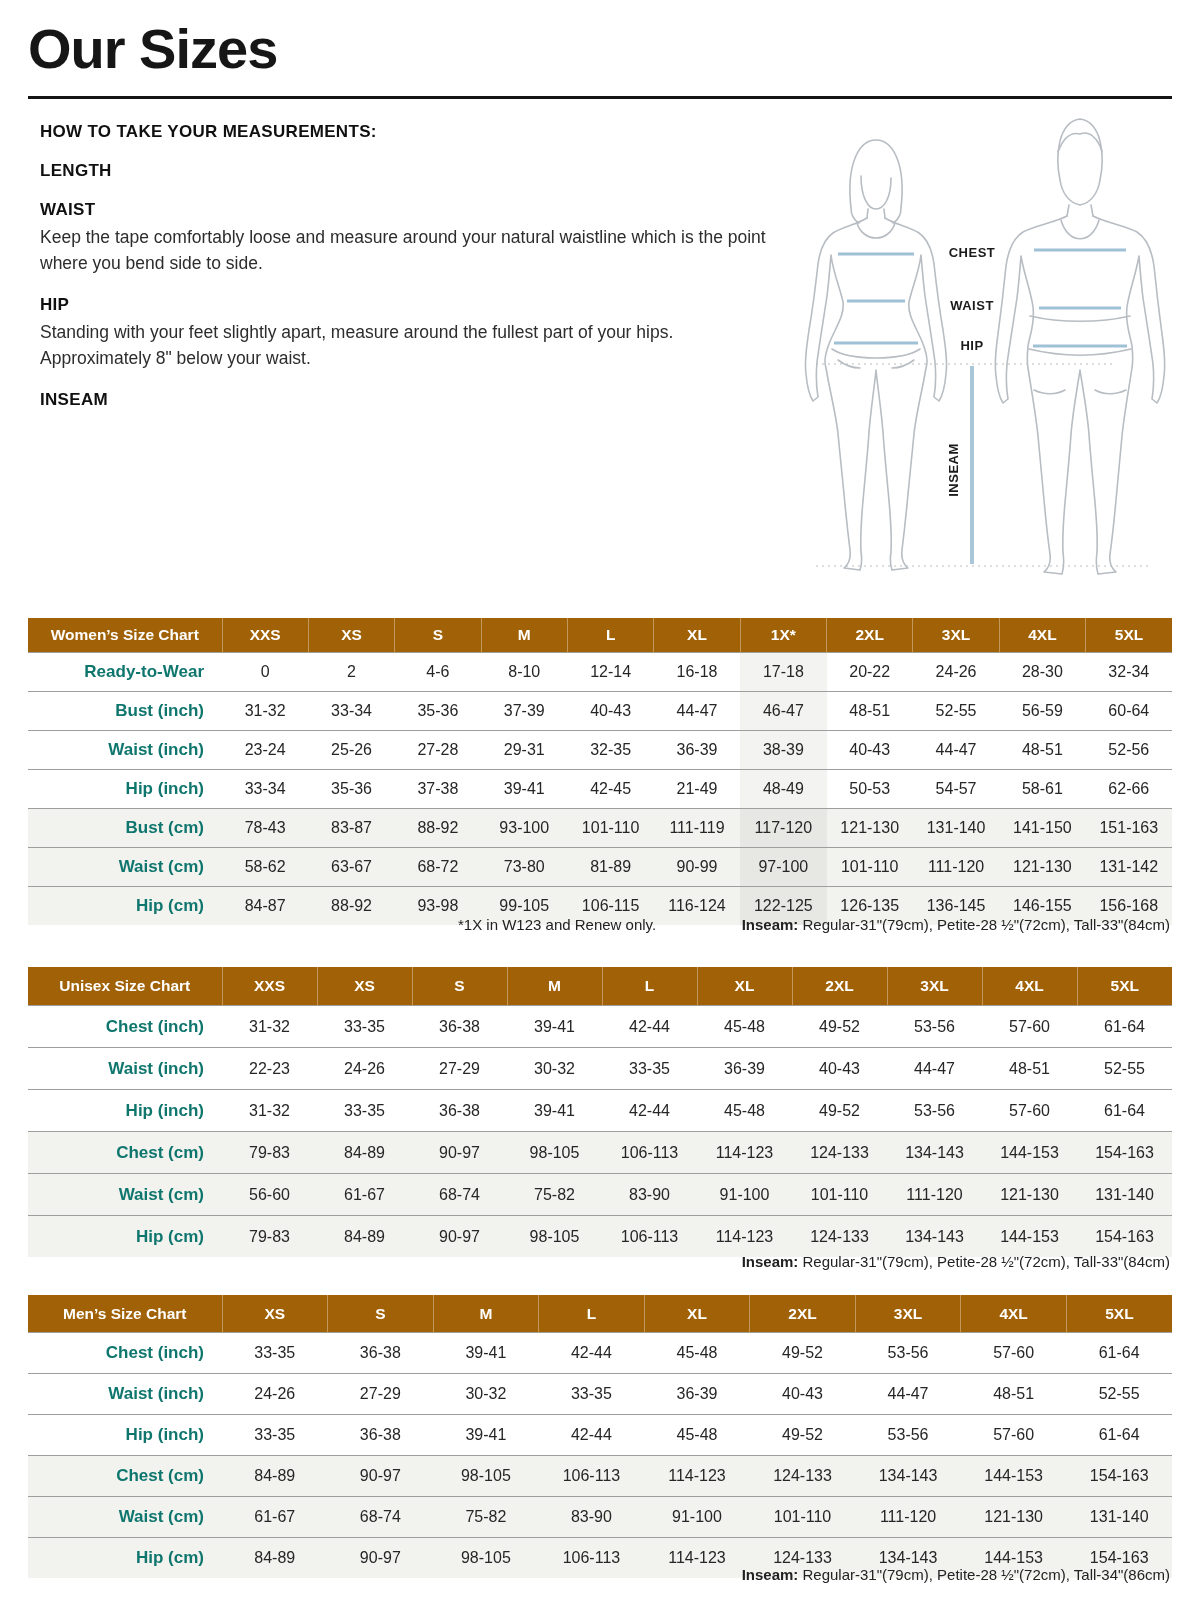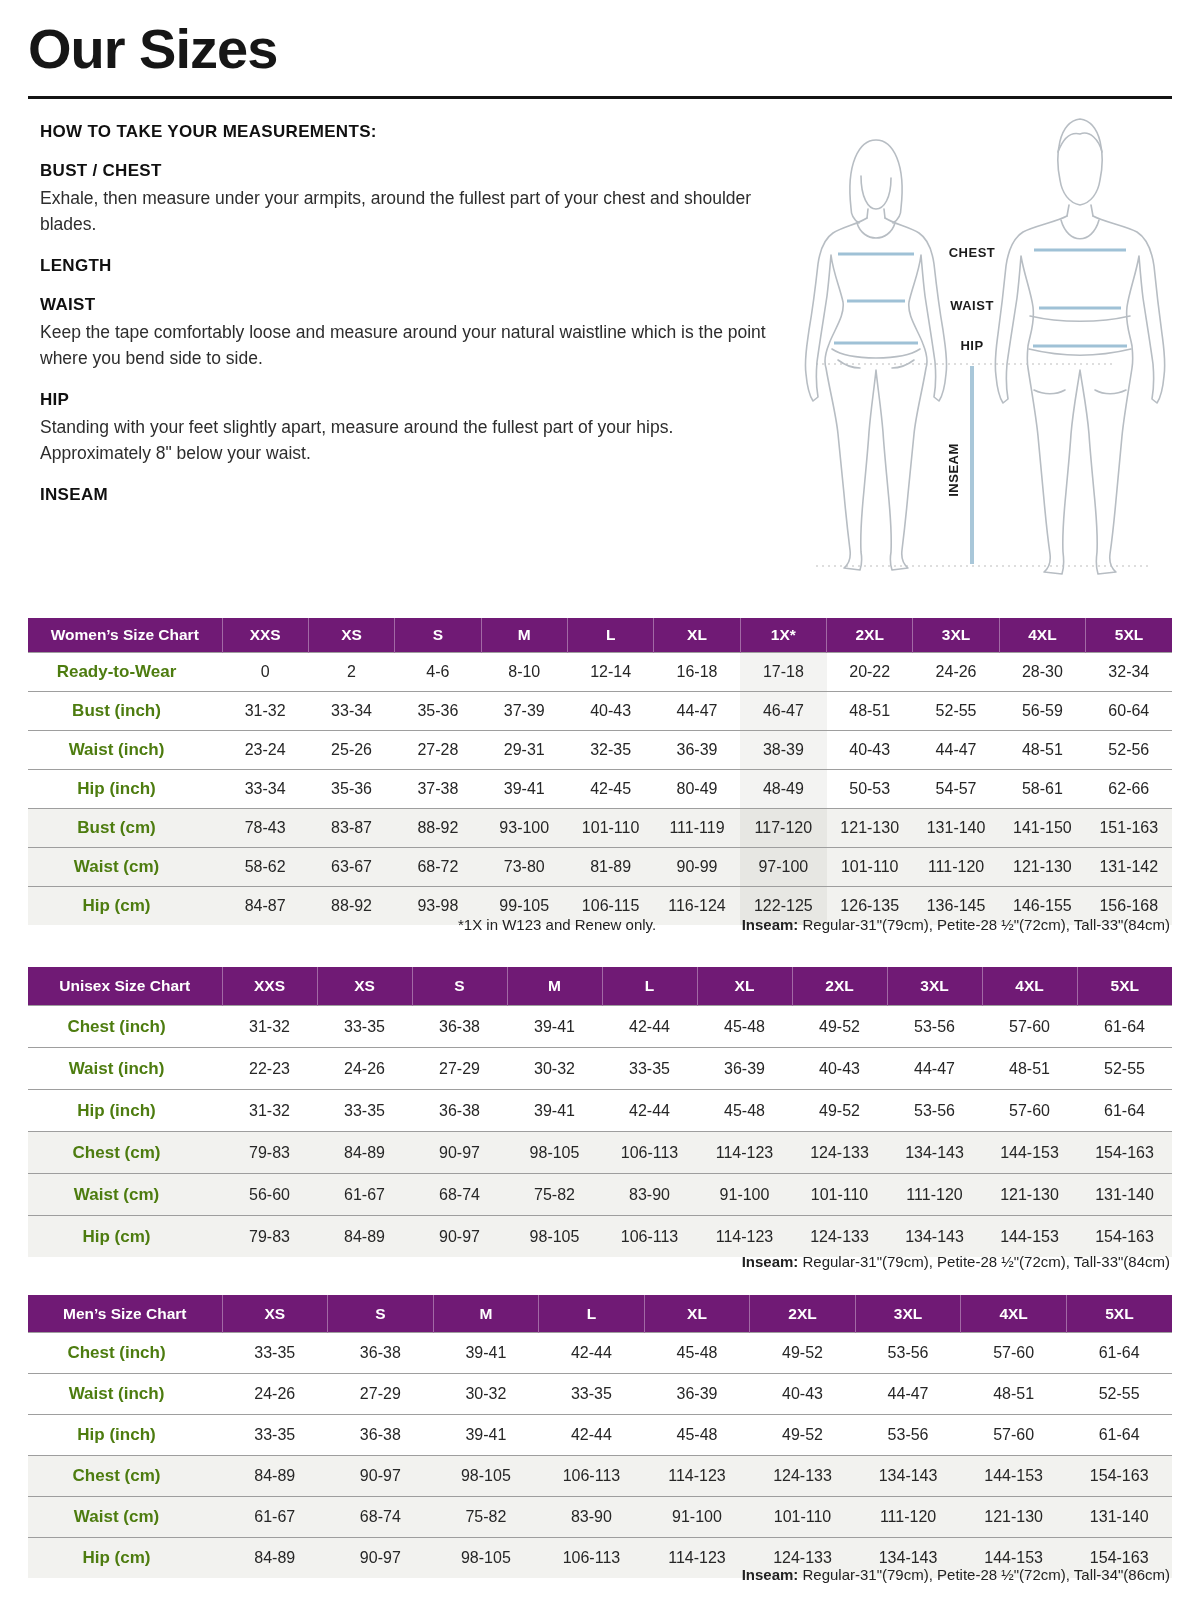--- a/index.html
+++ b/index.html
@@ -25,32 +25,32 @@
   .dash{stroke:#bdbdbd;stroke-width:1.2;stroke-dasharray:2 4;fill:none;}
   .inseam-line{stroke:#a9c7d9;stroke-width:4;}
   .diagram text{font-family:"Liberation Sans",sans-serif;font-weight:700;font-size:13px;
     fill:#1b1b1b;letter-spacing:.5px;}
 
   
   .size-table{position:absolute;left:28px;width:1144px;border-collapse:collapse;table-layout:fixed;}
   #women-table{top:618px;}
   #unisex-table{top:967px;}
   #men-table{top:1295px;}
-  .size-table thead th{background:#701a75;color:#ffffff;font-size:15.5px;font-weight:700;
+  .size-table thead th{background:#a16207;color:#ffffff;font-size:15.5px;font-weight:700;
     text-align:center;border-left:1px solid rgba(255,255,255,.35);}
   .size-table thead th.corner{border-left:none;}
   #women-table thead th{height:32px;}
   #unisex-table thead th{height:36px;}
   #men-table thead th{height:35px;}
   .size-table tbody td{text-align:center;font-size:16px;font-weight:500;color:#262626;
     border-top:1px solid #9e9e9e;}
   #women-table tbody td{height:36px;}
   #unisex-table tbody td{height:39px;}
   #men-table tbody td{height:38px;}
-  .size-table td.row-label{text-align:center;padding-right:18px;font-weight:700;font-size:17px;color:#4d7c0f;}
+  .size-table td.row-label{text-align:right;padding-right:18px;font-weight:700;font-size:17px;color:#0f766e;}
   .size-table tr.cm-row{background:#f2f2ef;}
   .size-table td.hl{background:rgba(100,100,90,0.08);}
 
   
   .footnote{position:absolute;left:28px;width:1144px;font-size:15px;color:#222;height:22px;}
   #women-foot{top:916px;}
   #unisex-foot{top:1253px;}
   #men-foot{top:1566px;}
   .note-star{position:absolute;left:430px;}
   .note-inseam{position:absolute;right:2px;}
@@ -60,24 +60,20 @@
 <body>
 
 <div class="page">
 
   <h1 class="page-title">Our Sizes</h1>
   <div class="title-rule"></div>
 
   <div class="howto">
     <p class="howto-heading">HOW TO TAKE YOUR MEASUREMENTS:</p>
 
-    <div class="m-section">
-      <p class="m-heading">BUST / CHEST</p>
-      <p class="m-body">Exhale, then measure under your armpits, around the fullest part of your chest and shoulder blades.</p>
-    </div>
     <div class="m-section">
       <p class="m-heading">LENGTH</p>
     </div>
     <div class="m-section">
       <p class="m-heading">WAIST</p>
       <p class="m-body">Keep the tape comfortably loose and measure around your natural waistline which is the point where you bend side to side.</p>
     </div>
     <div class="m-section">
       <p class="m-heading">HIP</p>
       <p class="m-body">Standing with your feet slightly apart, measure around the fullest part of your hips. Approximately 8" below your waist.</p>
@@ -202,21 +198,21 @@
           <td>48-51</td>
           <td>52-56</td>
         </tr>
         <tr>
           <td class="row-label">Hip (inch)</td>
           <td>33-34</td>
           <td>35-36</td>
           <td>37-38</td>
           <td>39-41</td>
           <td>42-45</td>
-          <td>80-49</td>
+          <td>21-49</td>
           <td class="hl">48-49</td>
           <td>50-53</td>
           <td>54-57</td>
           <td>58-61</td>
           <td>62-66</td>
         </tr>
         <tr class="cm-row">
           <td class="row-label">Bust (cm)</td>
           <td>78-43</td>
           <td>83-87</td>

